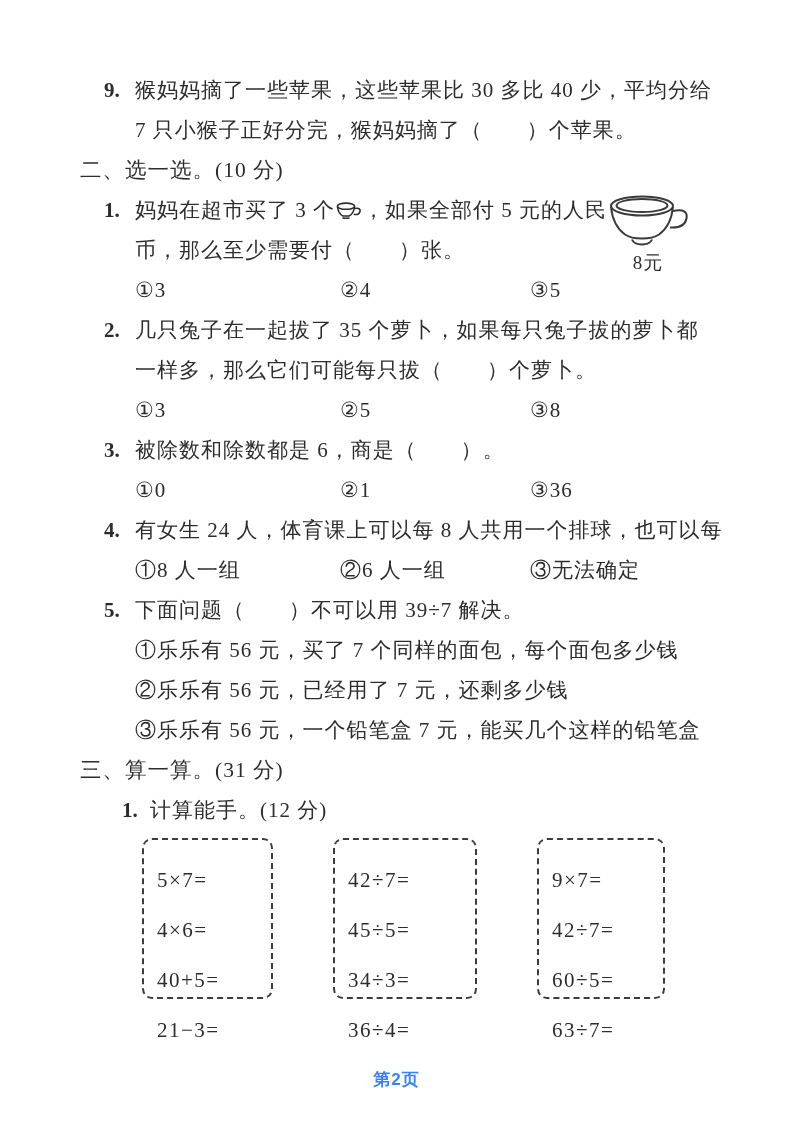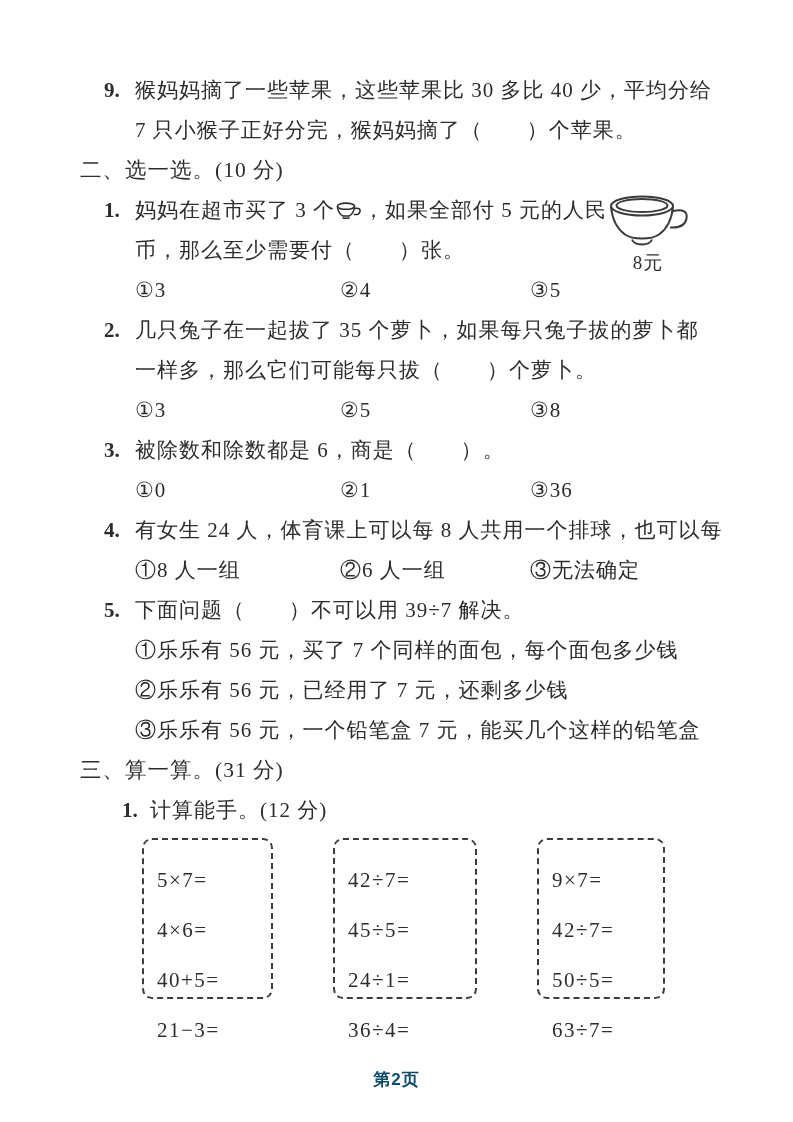--- a/index.html
+++ b/index.html
@@ -35,21 +35,21 @@
     border:2.5px dashed #3c3c3c; border-radius:10px;
     height:161px; padding:9px 6px 0 13px;
   }
   .calc-box.b1 { width:131px; }
   .calc-box.b2 { width:144px; margin-left:60px; }
   .calc-box.b3 { width:128px; margin-left:60px; }
   .eq { line-height:38px; font-size:21px; letter-spacing:1.5px; white-space:nowrap;margin-top:12px; }
   .page-footer {
     position:absolute; left:0; right:0; top:1068px; text-align:center;
     font-family:"Liberation Sans","DejaVu Sans",sans-serif;
-    font-size:17px; font-weight:bold; color:#0c4a6e; letter-spacing:1px;
+    font-size:17px; font-weight:bold; color:#3b82f6; letter-spacing:1px;
   }
   svg { display:block; }
   .cup-inline svg { display:inline; }
 </style>
 </head>
 <body>
 
 <div class="page">
   <main class="content">
 
@@ -130,27 +130,27 @@
     <div class="calc-row">
       <div class="calc-box b1">
         <div class="eq">5×7=</div>
         <div class="eq">4×6=</div>
         <div class="eq">40+5=</div>
         <div class="eq">21−3=</div>
       </div>
       <div class="calc-box b2">
         <div class="eq">42÷7=</div>
         <div class="eq">45÷5=</div>
-        <div class="eq">24÷1=</div>
+        <div class="eq">34÷3=</div>
         <div class="eq">36÷4=</div>
       </div>
       <div class="calc-box b3">
         <div class="eq">9×7=</div>
         <div class="eq">42÷7=</div>
-        <div class="eq">50÷5=</div>
+        <div class="eq">60÷5=</div>
         <div class="eq">63÷7=</div>
       </div>
     </div>
 
   </main>
 
   <figure class="cup-figure">
     <svg width="86" height="56" viewBox="0 0 86 56" fill="none" stroke="#3a3a3a" stroke-width="2" style="margin:0 auto;">
       <ellipse cx="37" cy="12" rx="31" ry="9.5"></ellipse>
       <ellipse cx="37" cy="11.5" rx="25.5" ry="6.5"></ellipse>

